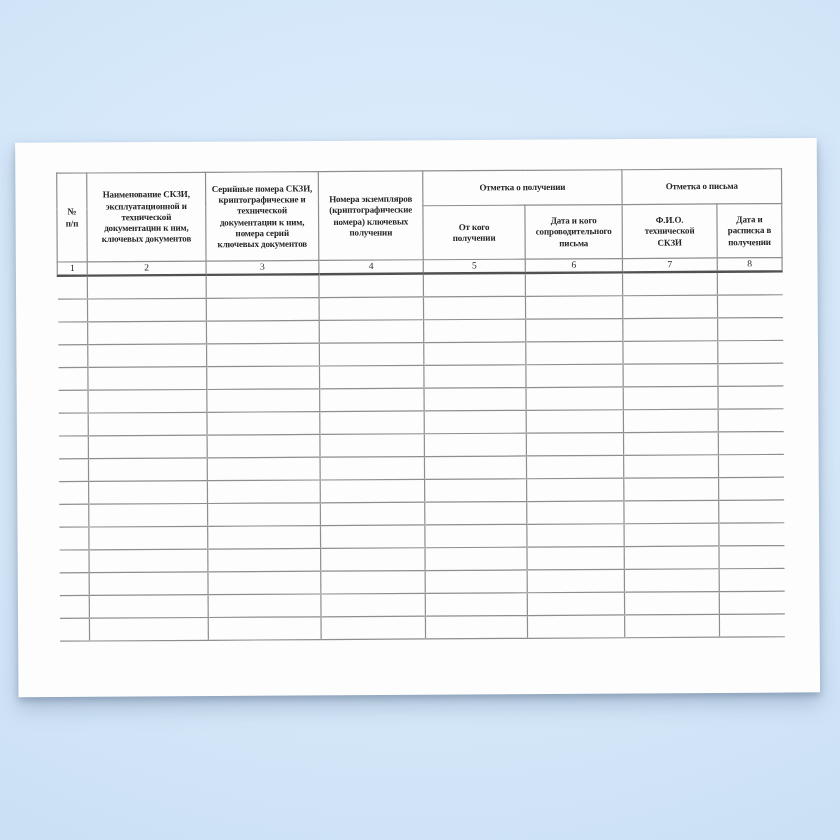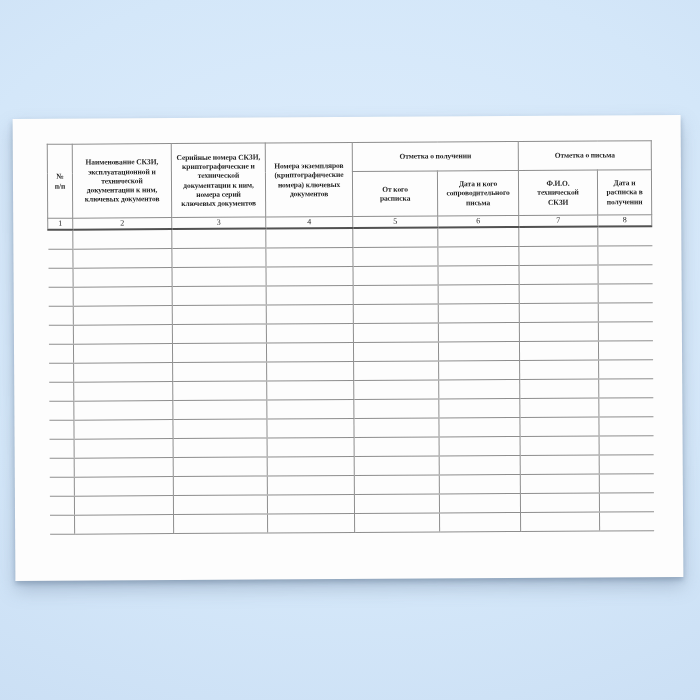--- a/index.html
+++ b/index.html
@@ -71,27 +71,27 @@
 ключевых документов</th>
           <th rowspan="2">Серийные номера СКЗИ,
 криптографические и
 технической
 документации к ним,
 номера серий
 ключевых документов</th>
           <th rowspan="2">Номера экземпляров
 (криптографические
 номера) ключевых
-документов</th>
+получении</th>
           <th colspan="2">Отметка о получении</th>
           <th colspan="2">Отметка о письма</th>
         </tr>
         <tr class="r-sub">
           <th>От кого
-расписка</th>
+получении</th>
           <th>Дата и кого
 сопроводительного
 письма</th>
           <th>Ф.И.О.
 технической
 СКЗИ</th>
           <th>Дата и
 расписка в
 получении</th>
         </tr>

